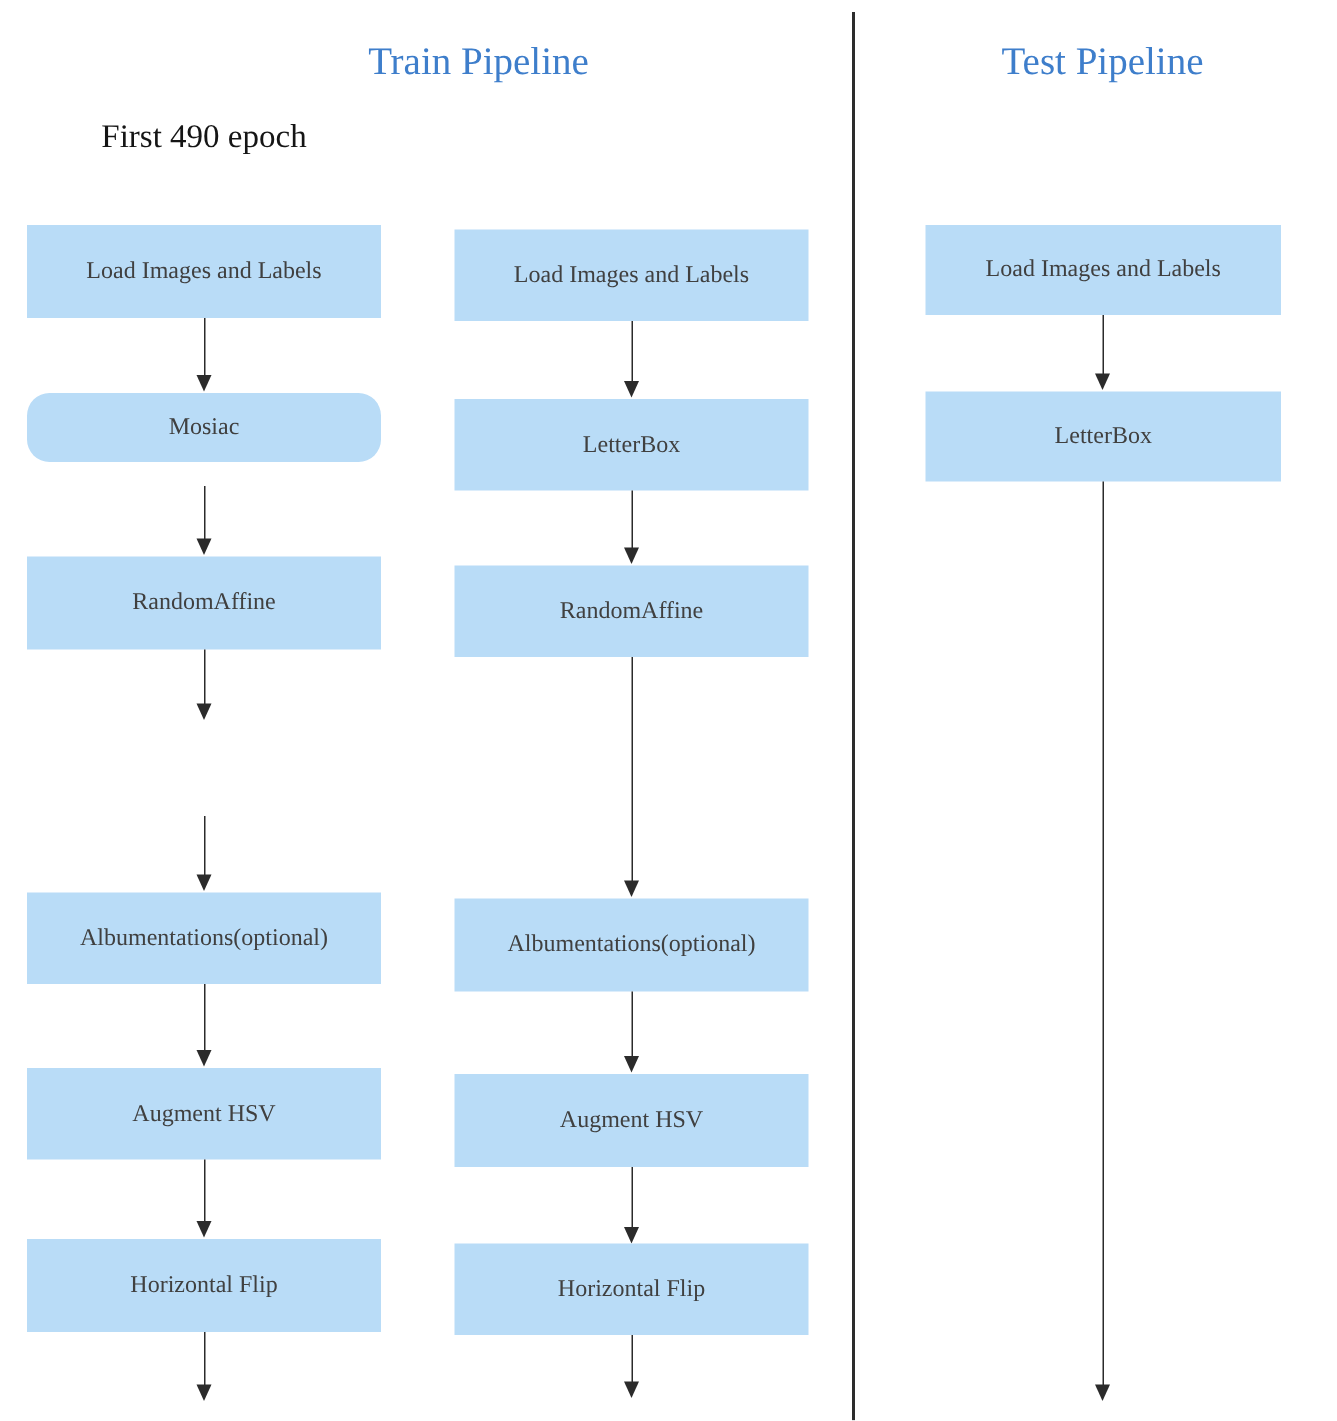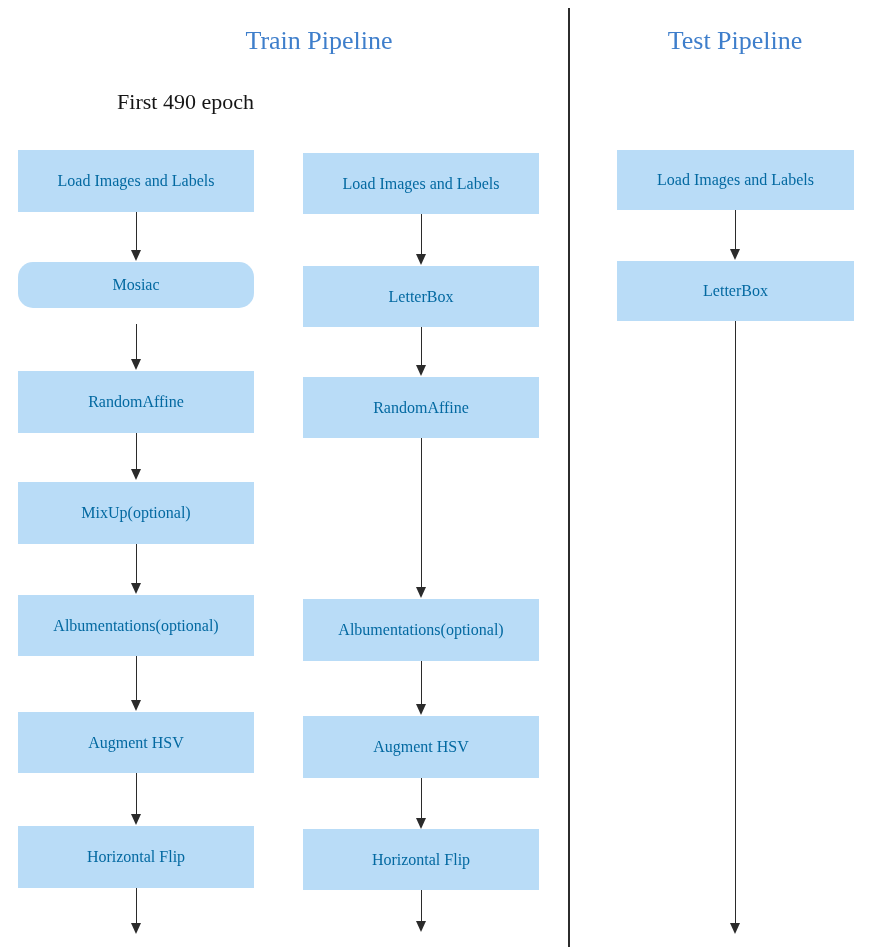--- a/index.html
+++ b/index.html
@@ -46,21 +46,21 @@
 
   
   .flow-box {
     position: absolute;
     background: #b9dcf7;
     display: flex;
     align-items: center;
     justify-content: center;
     font-family: "Liberation Serif", "DejaVu Serif", serif;
     font-size: 16px;
-    color: #0369a1;
+    color: #404040;
     box-sizing: border-box;
     padding: 0 4px;
     text-align: center;
     white-space: nowrap;
   }
 
   
   .connector {
     position: absolute;
     width: 0;
@@ -77,38 +77,37 @@
 </style>
 </head>
 <body>
 
 <div id="canvas">
 
   <div class="pipeline-title" style="left:600px; top:28px; width:270px;">Test Pipeline</div>
 
   <div class="pipeline-title" style="left:184px; top:28px; width:270px;">Train Pipeline</div>
 
-  <div class="column-subtitle" style="left:18px; top:91px; width:236px;text-align:right;">First 490 epoch</div>
+  <div class="column-subtitle" style="left:18px; top:80px; width:236px;">First 490 epoch</div>
 
 
   <div class="divider" style="left:568px; top:8px; width:2.4px; height:939px;"></div>
 
   <div class="flow-box" style="left:18px; top:150px; width:236px; height:62px;">Load Images and Labels</div>
   <div class="connector" style="left:136px; top:212px; height:39px;"></div>
   <div class="arrowhead" style="left:131px; top:250px;"></div>
 
   <div class="flow-box" style="left:18px; top:262px; width:236px; height:46px;border-radius:15px;">Mosiac</div>
   <div class="connector" style="left:136px; top:324px; height:36px;"></div>
   <div class="arrowhead" style="left:131px; top:359px;"></div>
 
   <div class="flow-box" style="left:18px; top:371px; width:236px; height:62px;">RandomAffine</div>
   <div class="connector" style="left:136px; top:433px; height:37px;"></div>
   <div class="arrowhead" style="left:131px; top:469px;"></div>
 
-  <div class="flow-box" style="left:18px; top:482px; width:236px; height:62px;">MixUp(optional)</div>
   <div class="connector" style="left:136px; top:544px; height:40px;"></div>
   <div class="arrowhead" style="left:131px; top:583px;"></div>
 
   <div class="flow-box" style="left:18px; top:595px; width:236px; height:61px;">Albumentations(optional)</div>
   <div class="connector" style="left:136px; top:656px; height:45px;"></div>
   <div class="arrowhead" style="left:131px; top:700px;"></div>
 
   <div class="flow-box" style="left:18px; top:712px; width:236px; height:61px;">Augment HSV</div>
   <div class="connector" style="left:136px; top:773px; height:42px;"></div>
   <div class="arrowhead" style="left:131px; top:814px;"></div>

